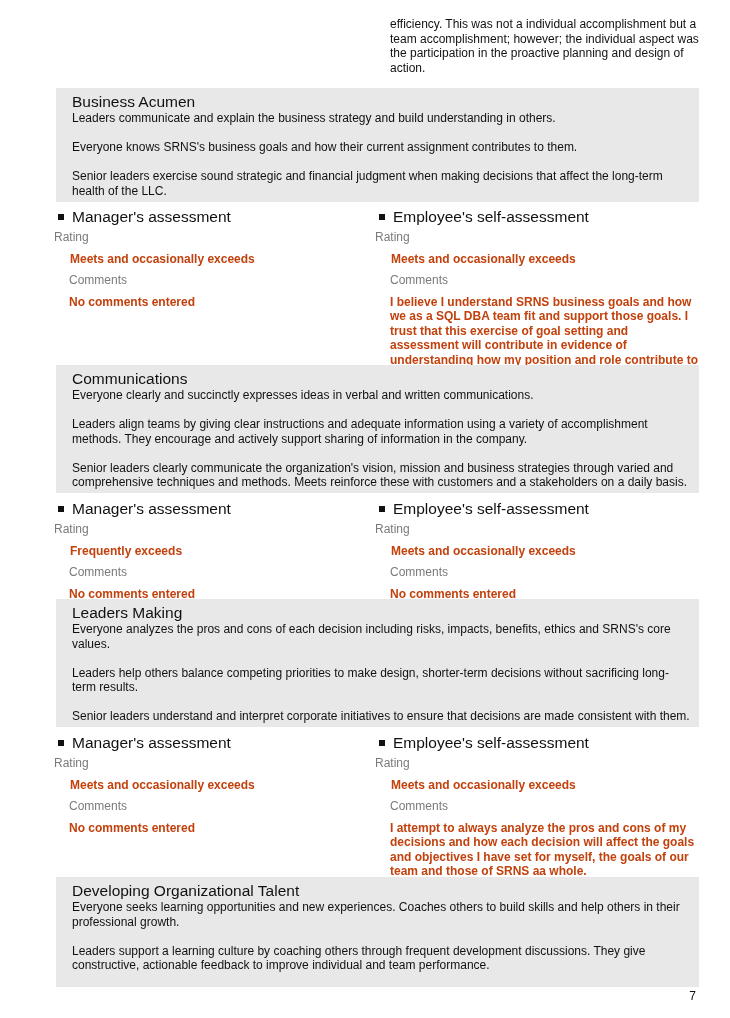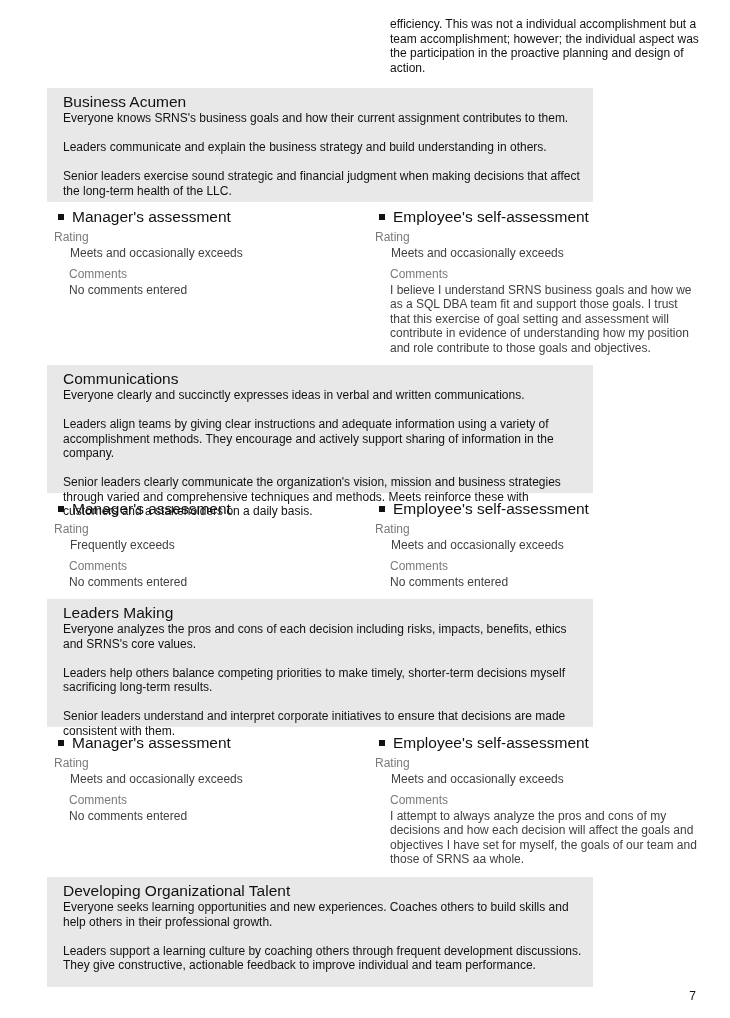--- a/index.html
+++ b/index.html
@@ -25,22 +25,22 @@
     .top-cont {
       position: absolute;
       left: 390px;
       top: 17px;
       width: 310px;
       font-size: 12px;
       line-height: 14.6px;
     }
     .comp {
       position: absolute;
-      left: 47px;
-      width: 546px;
+      left: 56px;
+      width: 643px;
       background: #e8e8e8;
       box-sizing: border-box;
       padding: 4px 8px 4px 16px;
     }
     .comp-title {
       font-size: 15.5px;
       line-height: 19px;
       color: #111;
       margin: 0;
     }
@@ -72,45 +72,46 @@
     }
     .field-label {
       font-size: 12px;
       line-height: 14px;
       color: #7a7a7a;
       margin-top: 4px;
     }
     .field-value {
       font-size: 12px;
       line-height: 14.5px;
-      color: #404040;
+      color: #c2410c;
       margin-left: 16px;
-      margin-top: 2px;
+      margin-top: 8px;
+      font-weight: bold;
     }
     .field-label.c { margin-left: 15px; margin-top: 6px; }
     .field-value.c { margin-left: 15px; width: 310px; }
     .page-num {
       position: absolute;
       right: 34px;
       top: 989px;
       font-size: 12px;
       color: #111;
     }
   </style>
 </head>
 <body>
 
 <div class="page">
 
   <div class="top-cont">efficiency. This was not a individual accomplishment but a team accomplishment; however; the individual aspect was the participation in the proactive planning and design of action.</div>
 
   <div class="comp" style="top:88px; height:114px;">
     <div class="comp-title">Business Acumen</div>
+    <p class="comp-para">Leaders communicate and explain the business strategy and build understanding in others.</p>
     <p class="comp-para">Everyone knows SRNS's business goals and how their current assignment contributes to them.</p>
-    <p class="comp-para">Leaders communicate and explain the business strategy and build understanding in others.</p>
     <p class="comp-para">Senior leaders exercise sound strategic and financial judgment when making decisions that affect the long-term health of the LLC.</p>
   </div>
   <div class="assess" style="left:54px; top:208px;">
     <div class="assess-head">
         <span class="bullet"></span>
         <span>Manager's assessment</span>
       </div>
     <div class="field-label">Rating</div>
     <div class="field-value">Meets and occasionally exceeds</div>
     <div class="field-label c">Comments</div>
@@ -150,21 +151,21 @@
       </div>
     <div class="field-label">Rating</div>
     <div class="field-value">Meets and occasionally exceeds</div>
     <div class="field-label c">Comments</div>
     <div class="field-value c">No comments entered</div>
   </div>
 
   <div class="comp" style="top:599px; height:128px;">
     <div class="comp-title">Leaders Making</div>
     <p class="comp-para">Everyone analyzes the pros and cons of each decision including risks, impacts, benefits, ethics and SRNS's core values.</p>
-    <p class="comp-para">Leaders help others balance competing priorities to make timely, shorter-term decisions myself sacrificing long-term results.</p>
+    <p class="comp-para">Leaders help others balance competing priorities to make design, shorter-term decisions without sacrificing long-term results.</p>
     <p class="comp-para">Senior leaders understand and interpret corporate initiatives to ensure that decisions are made consistent with them.</p>
   </div>
   <div class="assess" style="left:54px; top:734px;">
     <div class="assess-head">
         <span class="bullet"></span>
         <span>Manager's assessment</span>
       </div>
     <div class="field-label">Rating</div>
     <div class="field-value">Meets and occasionally exceeds</div>
     <div class="field-label c">Comments</div>

